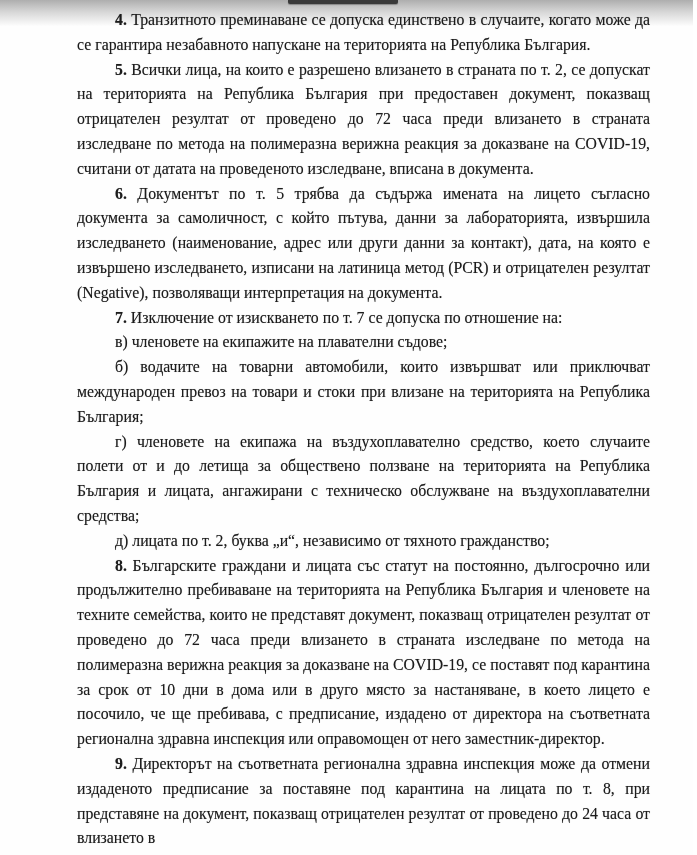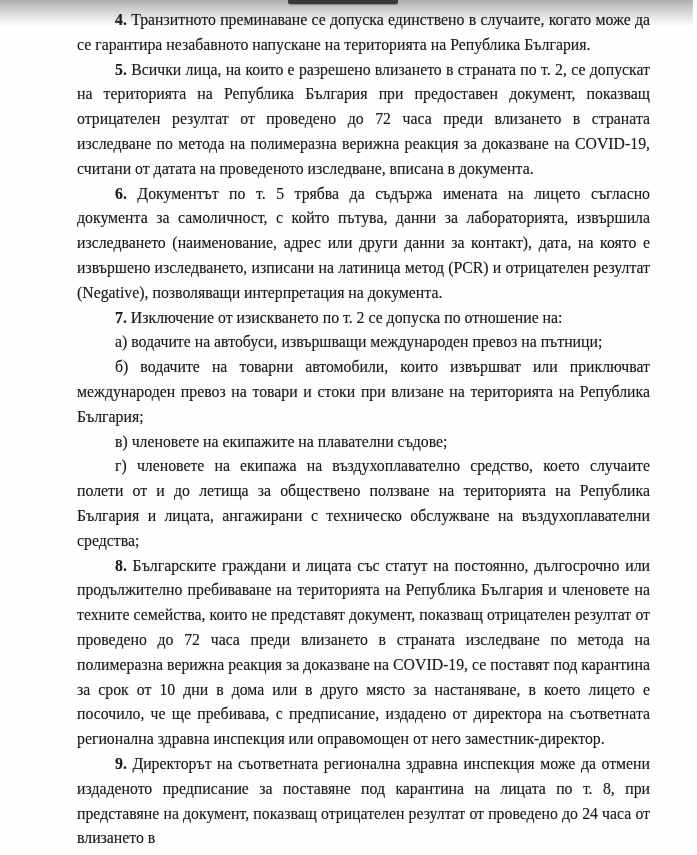--- a/index.html
+++ b/index.html
@@ -61,21 +61,21 @@
 <body>
 
 <div class="page">
   <div class="top-shade"></div>
   <div class="top-bar"></div>
 
   <div class="text-block">
     <p class="para"><b>4.</b><span> Транзитното преминаване се допуска единствено в случаите, когато може да се гарантира незабавното напускане на територията на Република България.</span></p>
     <p class="para"><b>5.</b><span> Всички лица, на които е разрешено влизането в страната по т. 2, се допускат на територията на Република България при предоставен документ, показващ отрицателен резултат от проведено до 72 часа преди влизането в страната изследване по метода на полимеразна верижна реакция за доказване на COVID-19, считани от датата на проведеното изследване, вписана в документа.</span></p>
     <p class="para"><b>6.</b><span> Документът по т. 5 трябва да съдържа имената на лицето съгласно документа за самоличност, с който пътува, данни за лабораторията, извършила изследването (наименование, адрес или други данни за контакт), дата, на която е извършено изследването, изписани на латиница метод (PCR) и отрицателен резултат (Negative), позволяващи интерпретация на документа.</span></p>
-    <p class="para"><b>7.</b><span> Изключение от изискването по т. 2 се допуска по отношение на:</span></p>
-    <p class="para"><b></b><span>а) водачите на автобуси, извършващи международен превоз на пътници;</span></p>
+    <p class="para"><b>7.</b><span> Изключение от изискването по т. 7 се допуска по отношение на:</span></p>
+    <p class="para"><b></b><span>в) членовете на екипажите на плавателни съдове;</span></p>
     <p class="para"><b></b><span>б) водачите на товарни автомобили, които извършват или приключват международен превоз на товари и стоки при влизане на територията на Република България;</span></p>
-    <p class="para"><b></b><span>в) членовете на екипажите на плавателни съдове;</span></p>
     <p class="para"><b></b><span>г) членовете на екипажа на въздухоплавателно средство, което случаите полети от и до летища за обществено ползване на територията на Република България и лицата, ангажирани с техническо обслужване на въздухоплавателни средства;</span></p>
+    <p class="para"><b></b><span>д) лицата по т. 2, буква „и“, независимо от тяхното гражданство;</span></p>
     <p class="para"><b>8.</b><span> Българските граждани и лицата със статут на постоянно, дългосрочно или продължително пребиваване на територията на Република България и членовете на техните семейства, които не представят документ, показващ отрицателен резултат от проведено до 72 часа преди влизането в страната изследване по метода на полимеразна верижна реакция за доказване на COVID-19, се поставят под карантина за срок от 10 дни в дома или в друго място за настаняване, в което лицето е посочило, че ще пребивава, с предписание, издадено от директора на съответната регионална здравна инспекция или оправомощен от него заместник-директор.</span></p>
     <p class="para"><b>9.</b><span> Директорът на съответната регионална здравна инспекция може да отмени издаденото предписание за поставяне под карантина на лицата по т. 8, при представяне на документ, показващ отрицателен резултат от проведено до 24 часа от влизането в</span></p>
   </div>
 </div>
 
 </body></html>

